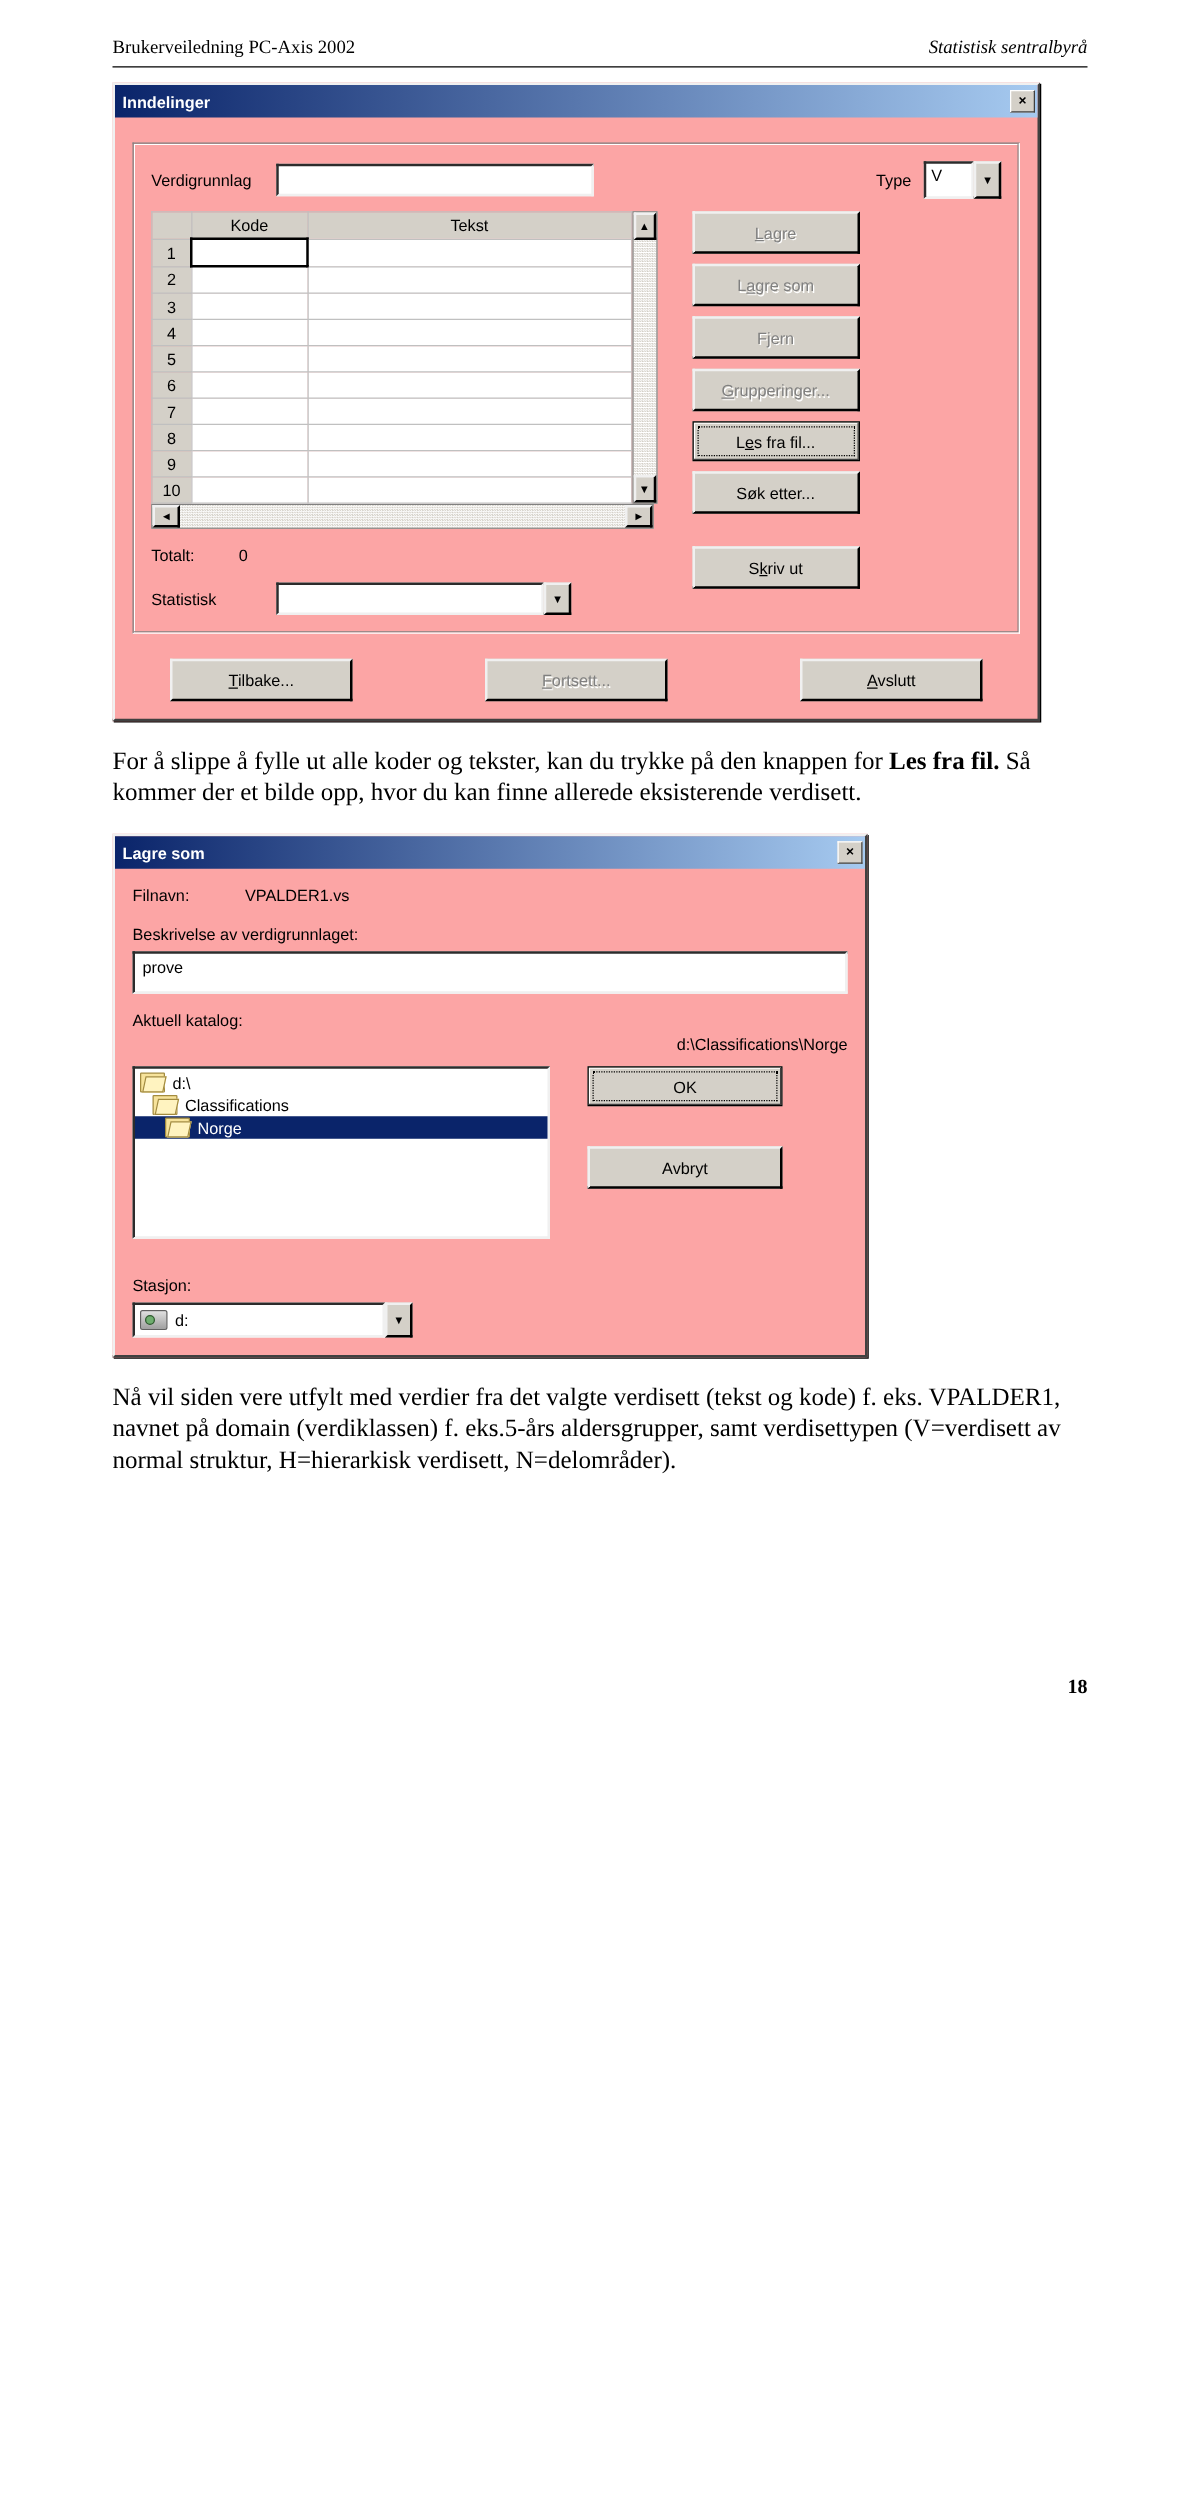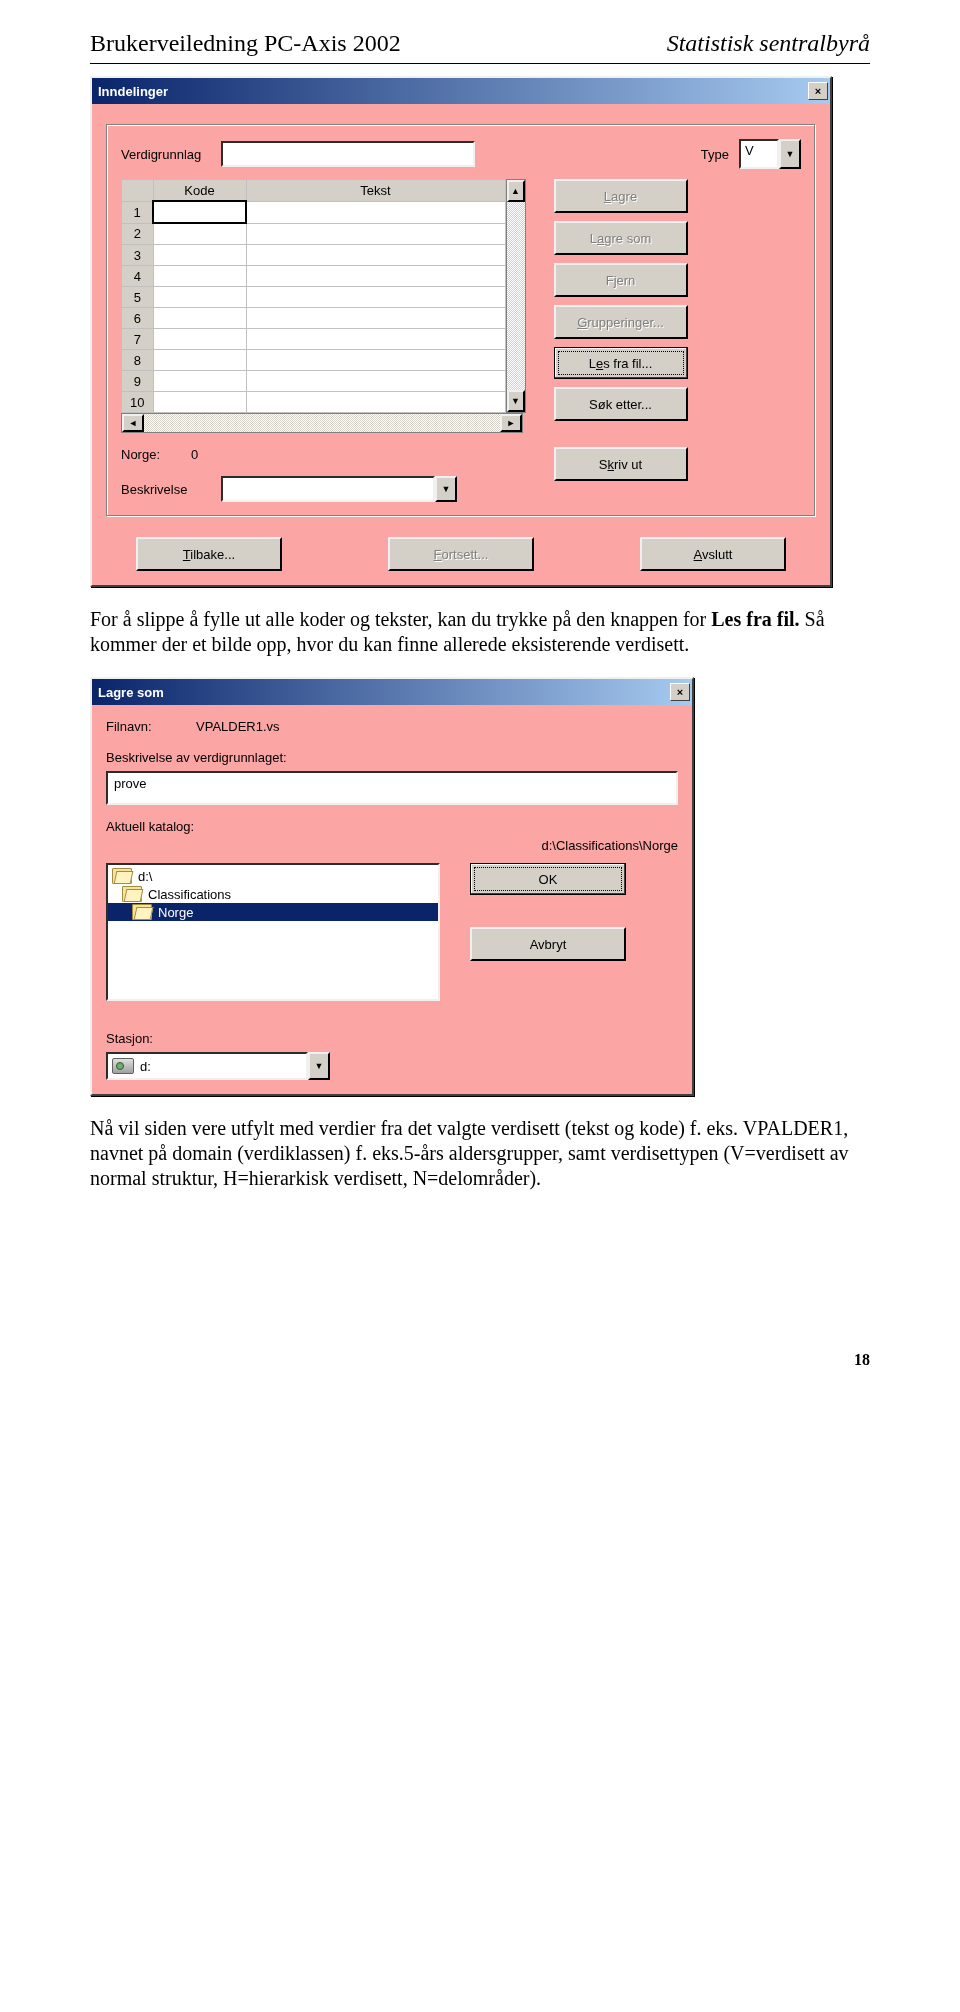--- a/index.html
+++ b/index.html
@@ -8,21 +8,21 @@
     background: #fff;
     font-family: "Times New Roman", serif;
     width: 960px;
   }
   .page {
     padding: 30px 90px 40px 90px;
   }
   .doc-header {
     display: flex;
     justify-content: space-between;
-    font-size: 24px;
+    font-size: 15px;
     margin-bottom: 6px;
   }
   .doc-header .left { }
   .doc-header .right { font-style: italic; }
   hr.headline { border: none; border-top: 1.5px solid #000; margin: 0 0 12px 0; }
 
   
   .dialog {
     font-family: "MS Sans Serif", Tahoma, Arial, sans-serif;
     font-size: 13px;
@@ -296,25 +296,25 @@
                 <div class="track"></div>
                 <div class="sbtn raised">▼</div>
               </div>
             </div>
             <div class="hscroll" style="width:400px;">
               <div class="sbtn raised">◄</div>
               <div class="track"></div>
               <div class="sbtn raised">►</div>
             </div>
             <div class="row" style="margin-top:14px;">
-              <span style="width:60px;">Norge:</span>
+              <span style="width:60px;">Totalt:</span>
               <span style="width:60px;">0</span>
             </div>
             <div class="row" style="margin-top:14px;">
-              <span style="width:90px;">Beskrivelse</span>
+              <span style="width:90px;">Statistisk</span>
               <span class="combo">
                 <span class="sunken" style="width:210px;height:22px;"></span>
                 <span class="raised arrow">▼</span>
               </span>
             </div>
           </div>
 
           <div class="btncol">
             <div class="winbtn raised disabled">
                 <span><span class="u">L</span><span>agre</span></span>

